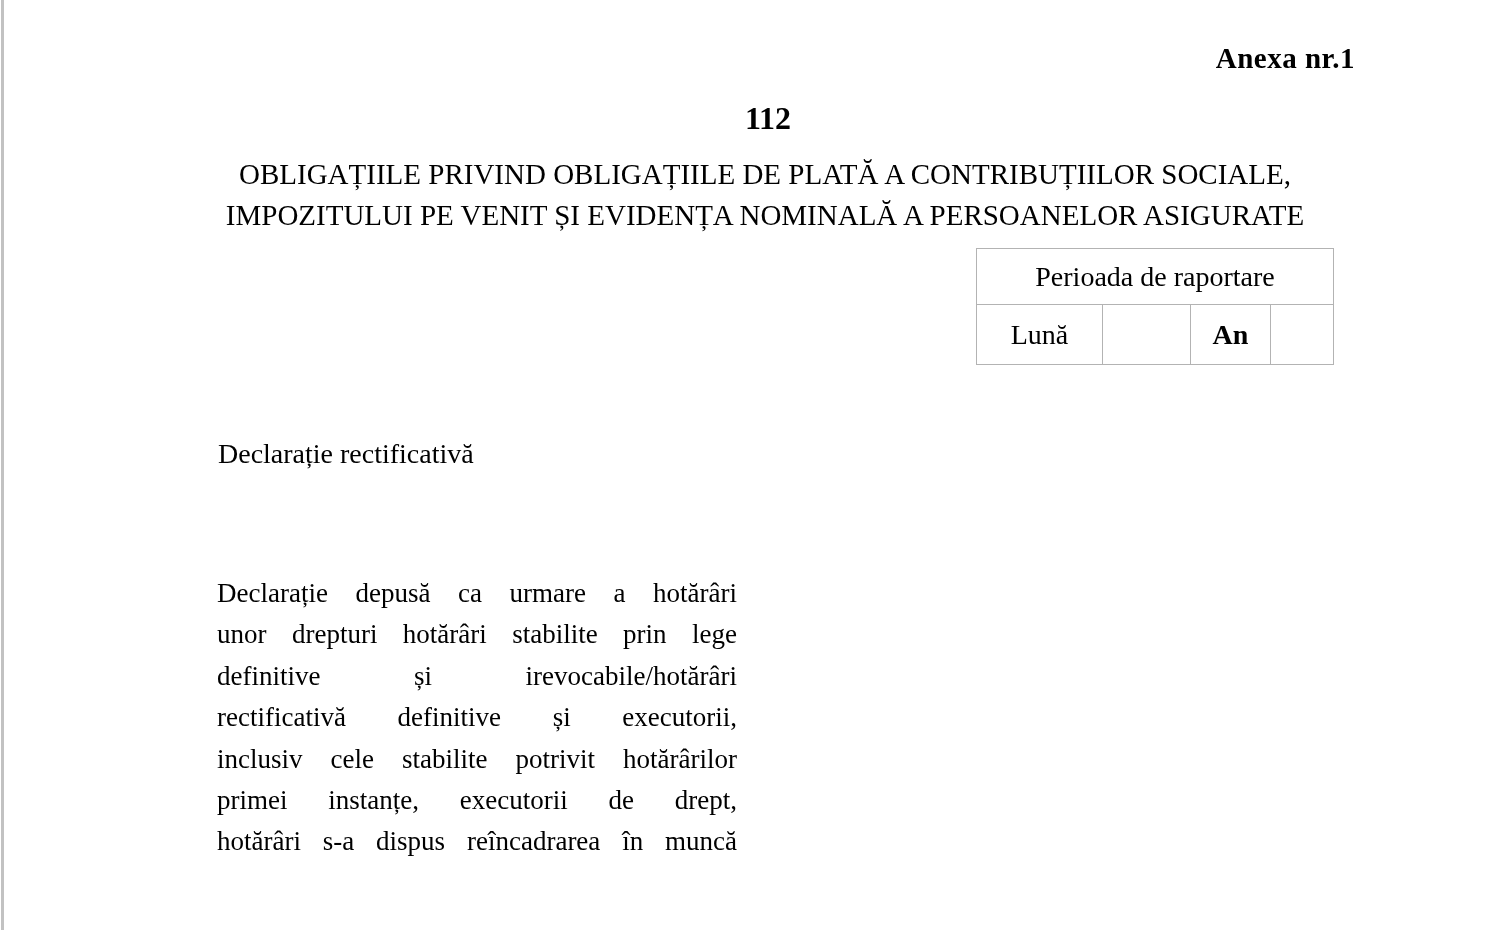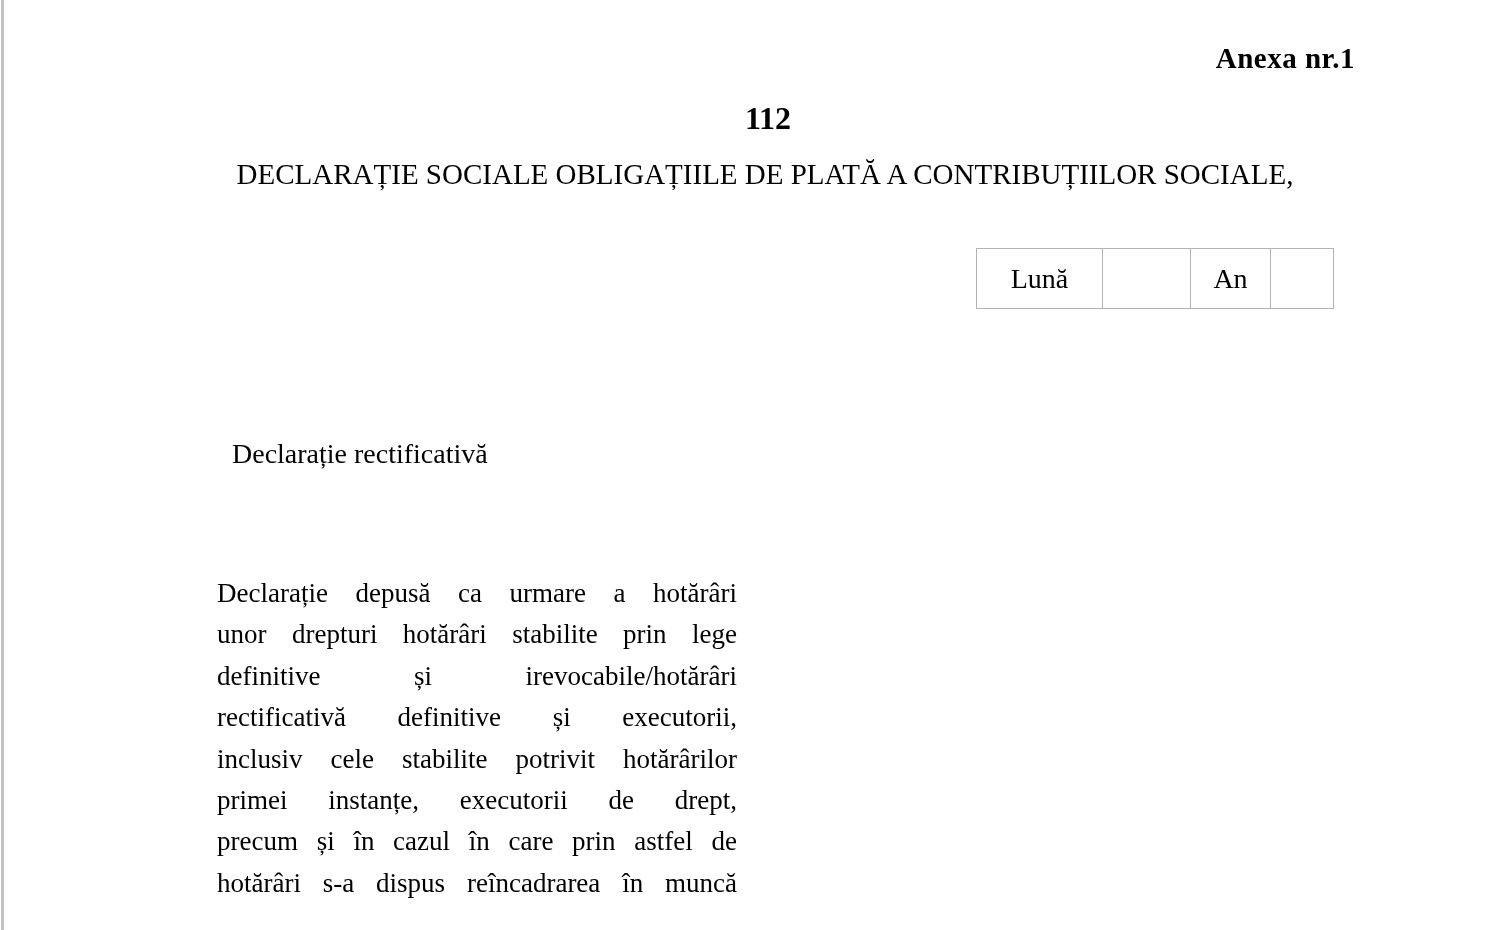--- a/index.html
+++ b/index.html
@@ -33,24 +33,24 @@
   }
   .period-table td {
     border:1px solid #b3b3b3;
     text-align:center; vertical-align:middle;
     font-size:28px; padding:0;
   }
   .period-table .hdr-cell { height:56px; }
   .period-table .row2 td { height:60px; }
   .cell-luna  { width:126px;margin-top:36px; }
   .cell-luna-val { width:88px; }
-  .cell-an    { width:80px; }
+  .cell-an    { width:80px;font-weight:bold; }
   .cell-an-val { width:63px; }
   .rectificativa {
-    position:absolute; left:232px; top:438px;
+    position:absolute; left:218px; top:438px;
     font-size:28px;
   }
   .paragraph {
     position:absolute; left:217px; top:573px; width:520px;
     font-size:27px; line-height:41.4px;
   }
   .para-line {
     text-align:justify;
     text-align-last:justify;
   }
@@ -60,40 +60,43 @@
 
 <div>
 
   <div class="page-edge"></div>
 
   <div class="anexa">Anexa nr.1</div>
 
   <div class="form-number">112</div>
 
   <div class="doc-title">
-    <div>DECLARAȚIE SOCIALE OBLIGAȚIILE DE PLATĂ A CONTRIBUȚIILOR SOCIALE,</div>
+    <div>OBLIGAȚIILE PRIVIND OBLIGAȚIILE DE PLATĂ A CONTRIBUȚIILOR SOCIALE,</div>
+    <div>IMPOZITULUI PE VENIT ȘI EVIDENȚA NOMINALĂ A PERSOANELOR ASIGURATE</div>
   </div>
 
   <table class="period-table">
     <tbody>
+      <tr>
+        <td class="hdr-cell" colspan="4">Perioada de raportare</td>
+      </tr>
       <tr class="row2">
         <td class="cell-luna">Lună</td>
         <td class="cell-luna-val"></td>
         <td class="cell-an">An</td>
         <td class="cell-an-val"></td>
       </tr>
     </tbody>
   </table>
 
   <div class="rectificativa">Declarație rectificativă</div>
 
   <div class="paragraph">
     <div class="para-line">Declarație depusă ca urmare a hotărâri</div>
     <div class="para-line">unor drepturi hotărâri stabilite prin lege</div>
     <div class="para-line">definitive și irevocabile/hotărâri</div>
     <div class="para-line">rectificativă definitive și executorii,</div>
     <div class="para-line">inclusiv cele stabilite potrivit hotărârilor</div>
     <div class="para-line">primei instanțe, executorii de drept,</div>
-    <div class="para-line">precum și în cazul în care prin astfel de</div>
     <div class="para-line">hotărâri s-a dispus reîncadrarea în muncă</div>
   </div>
 
 </div>
 
 </body></html>

